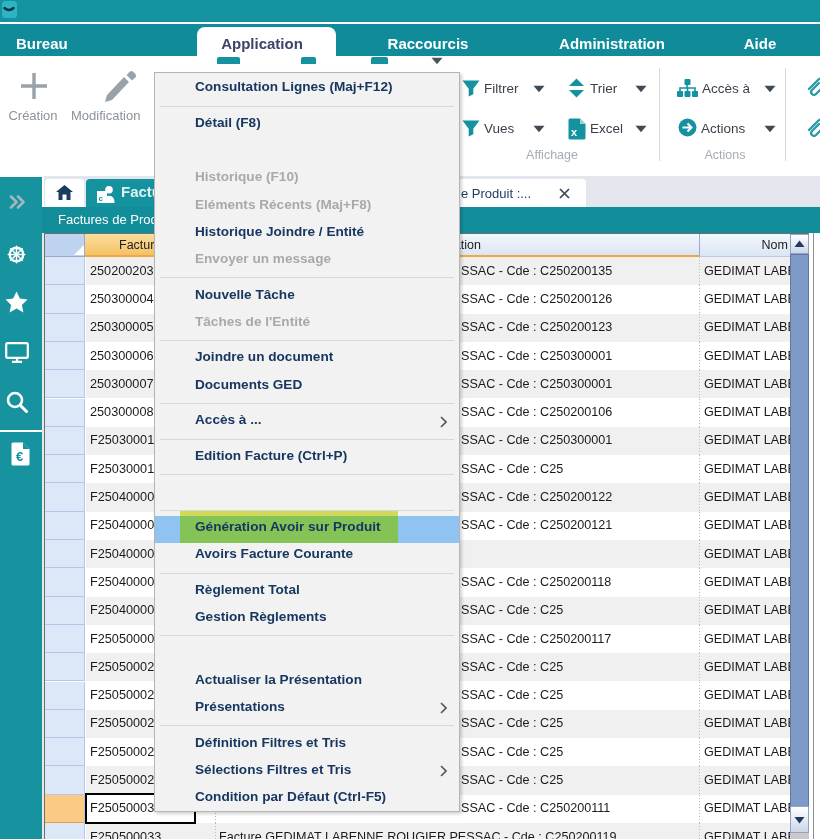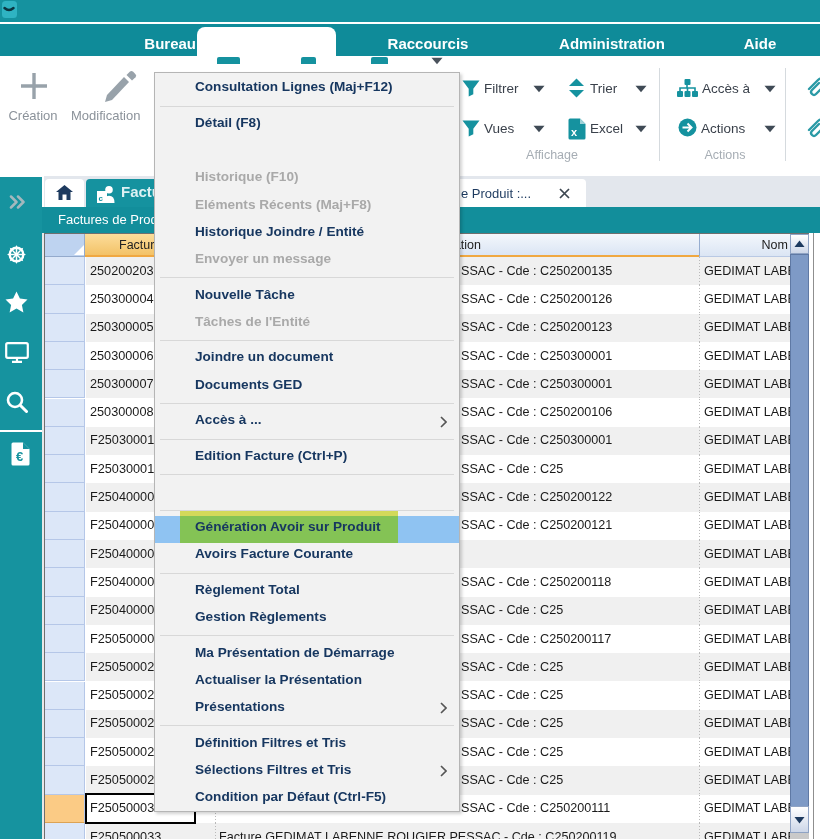--- a/index.html
+++ b/index.html
@@ -9,21 +9,22 @@
 <div class="abs" style="left:0;top:0;width:820px;height:839px;background:#fff">
 
 <div class="abs" style="left:0;top:0;width:820px;height:23px;background:#15929f"></div>
 <div class="abs" style="left:0;top:21.5px;width:820px;height:2px;background:#fff"></div>
 <div class="abs" style="left:1.5px;top:0.5px;width:15.5px;height:17.5px;background:#2fb3c2;border-radius:3.5px"></div>
 <svg class="abs" style="left:3px;top:4px" width="12" height="11" viewBox="0 0 12 11">
       <path d="M1.5 4 Q6 8 10.5 4" stroke="#0b3540" stroke-width="2.4" fill="none" stroke-linecap="round"></path>
     </svg>
 <div class="abs" style="left:0;top:23.5px;width:820px;height:32.5px;background:#0f8b99"></div>
 <div class="abs" style="left:197px;top:27px;width:139px;height:29px;background:#fff;border-radius:8px 8px 0 0"></div>
-<div class="abs" style="left:16px;top:35px;width:180px;text-align:right;font-size:15px;font-weight:bold;color:#fff">Bureau</div>
+<div class="abs" style="left:16px;top:35px;width:180px;text-align:left;font-size:15px;font-weight:bold;color:#fff">Bureau</div>
+<div class="abs" style="left:172px;top:35px;width:180px;text-align:center;font-size:15px;font-weight:bold;color:#3e4469">Application</div>
 <div class="abs" style="left:338px;top:35px;width:180px;text-align:center;font-size:15px;font-weight:bold;color:#fff">Raccourcis</div>
 <div class="abs" style="left:522px;top:35px;width:180px;text-align:center;font-size:15px;font-weight:bold;color:#fff">Administration</div>
 <div class="abs" style="left:670px;top:35px;width:180px;text-align:center;font-size:15px;font-weight:bold;color:#fff">Aide</div>
 <div class="abs" style="left:0;top:56px;width:820px;height:120px;background:#fff"></div>
 <svg class="abs" style="left:20px;top:72px" width="28" height="28" viewBox="0 0 28 28">
       <path d="M14 1 V27 M1 14 H27" stroke="#98a2aa" stroke-width="3.4" fill="none"></path>
     </svg>
 <div class="abs" style="left:2px;top:108px;width:62px;text-align:center;font-size:13px;color:#8b929a">Création</div>
 <svg class="abs" style="left:101px;top:69px" width="37" height="35" viewBox="0 0 37 35">
 <g fill="#98a2aa">
@@ -358,21 +359,20 @@
 <div class="abs" style="left:160px;top:509.7px;width:294px;height:1px;background:#d8d8d8"></div>
 <div class="abs" style="left:155px;top:515.9px;width:304px;height:27.2px;background:#8fc3f2"></div>
 <div class="abs" style="left:179.5px;top:510.9px;width:218px;height:5px;background:#d2d95a"></div>
 <div class="abs" style="left:179.5px;top:515.9px;width:218px;height:27.2px;background:#84c355"></div>
 <div class="abs" style="left:195px;top:519.0px;font-size:13.6px;font-weight:600;color:#173760;white-space:nowrap">Génération Avoir sur Produit</div>
 <div class="abs" style="left:195px;top:546.2px;font-size:13.6px;font-weight:600;color:#173760;white-space:nowrap">Avoirs Facture Courante</div>
 <div class="abs" style="left:160px;top:572.5px;width:294px;height:1px;background:#d8d8d8"></div>
 <div class="abs" style="left:195px;top:581.8px;font-size:13.6px;font-weight:600;color:#173760;white-space:nowrap">Règlement Total</div>
 <div class="abs" style="left:195px;top:609.0px;font-size:13.6px;font-weight:600;color:#173760;white-space:nowrap">Gestion Règlements</div>
 <div class="abs" style="left:160px;top:635.3px;width:294px;height:1px;background:#d8d8d8"></div>
-<div class="abs" style="left:195px;top:644.6px;font-size:13.6px;font-weight:600;color:#173760;white-space:nowrap">Ma Présentation de Démarrage</div>
 <div class="abs" style="left:195px;top:671.8px;font-size:13.6px;font-weight:600;color:#173760;white-space:nowrap">Actualiser la Présentation</div>
 <div class="abs" style="left:195px;top:699.0px;font-size:13.6px;font-weight:600;color:#173760;white-space:nowrap">Présentations</div>
 <svg class="abs" style="left:440px;top:702.4px" width="7" height="12" viewBox="0 0 7 12">
       <path d="M1 1 L6 6 L1 11" stroke="#555" stroke-width="1.6" fill="none"></path>
     </svg>
 <div class="abs" style="left:160px;top:725.3px;width:294px;height:1px;background:#d8d8d8"></div>
 <div class="abs" style="left:195px;top:734.6px;font-size:13.6px;font-weight:600;color:#173760;white-space:nowrap">Définition Filtres et Tris</div>
 <div class="abs" style="left:195px;top:761.8px;font-size:13.6px;font-weight:600;color:#173760;white-space:nowrap">Sélections Filtres et Tris</div>
 <svg class="abs" style="left:440px;top:765.2px" width="7" height="12" viewBox="0 0 7 12">
       <path d="M1 1 L6 6 L1 11" stroke="#555" stroke-width="1.6" fill="none"></path>

